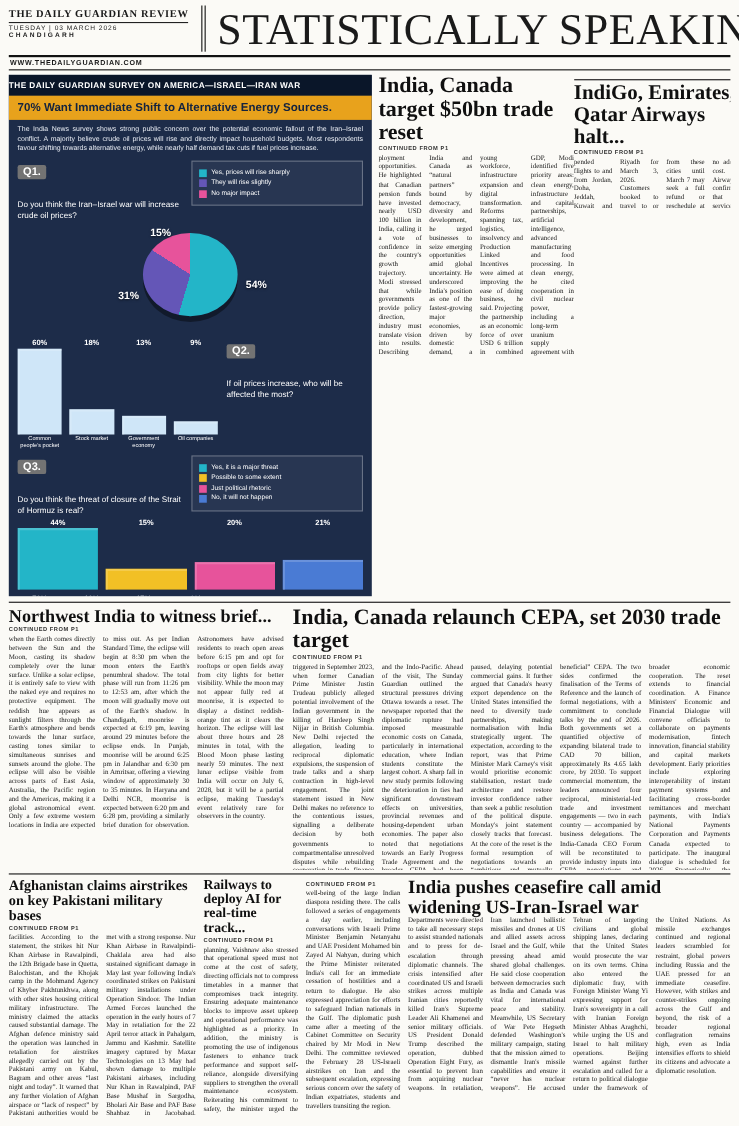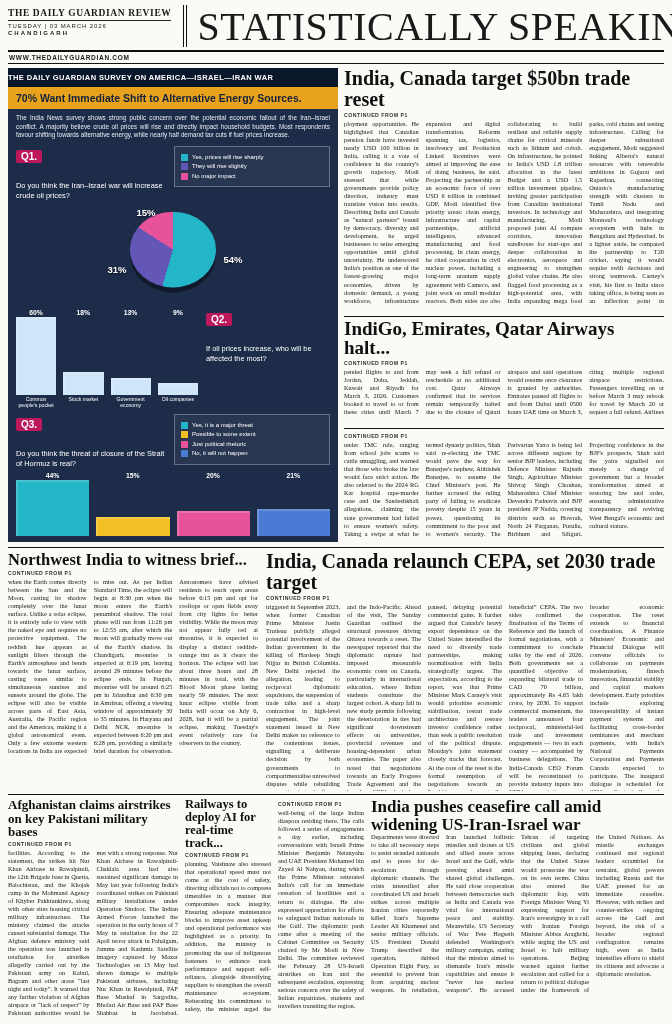--- a/index.html
+++ b/index.html
@@ -20,21 +20,21 @@
   
   .row1{display:flex;gap:6px;margin-top:4px;height:474px}
 
   
   .survey{width:330px;background:#1d2c49;color:#fff;font-family:"Liberation Sans",sans-serif;overflow:hidden;display:flex;flex-direction:column}
   .sv-kicker{background:#0a1629;font-size:7.5px;font-weight:700;letter-spacing:.4px;padding:5px 0}
   .sv-headline{background:#e8a21c;color:#13233f;font-size:10.5px;font-weight:700;padding:5px 8px}
   .sv-intro{font-size:6.3px;line-height:1.38;text-align:justify;padding:5px 8px 3px;color:#e9edf4}
   .sv-sec{padding:3px 8px 2px}
   .sv-row{display:flex;gap:8px;align-items:flex-start}
-  .q-chip{display:inline-block;background:#be185d;color:#fff;font-weight:800;font-size:10px;padding:1px 5px;border-radius:2px}
+  .q-chip{display:inline-block;background:#737373;color:#fff;font-weight:800;font-size:10px;padding:1px 5px;border-radius:2px}
   .q-text{font-weight:400;font-size:7.4px;line-height:1.35;margin-top:17px}
   .q-left{width:150px}
   .q-side{width:124px}
   .legend{border:1px solid rgba(255,255,255,.3);background:rgba(255,255,255,.05);padding:4px 6px;flex:1;align-self:flex-start}
   .lg-row{display:flex;align-items:center;gap:4px;margin:2.5px 0}
   .lg-sw{width:7px;height:7px;flex:none}
   .lg-lb{font-size:6px;line-height:1.1}
   .pie-wrap{position:relative;height:102px;margin-top:1px}
   .pie-disc{position:absolute;left:50%;top:50%;width:86px;height:86px;border-radius:50%;transform:translate(-50%,-54%) scaleY(.88);box-shadow:0 6px 0 rgba(0,0,0,.4)}
   .pie-lb{position:absolute;transform:translate(-50%,-50%);font-size:9.5px;font-weight:800;color:#fff;text-shadow:0 1px 2px rgba(0,0,0,.65)}
@@ -42,21 +42,21 @@
   .bc-col{flex:1;display:flex;flex-direction:column;min-width:0}
   .bc-val{font-size:6.8px;font-weight:700;text-align:center;margin-bottom:1px}
   .bc-rwrap{flex:1;display:flex;align-items:flex-end}
   .bc-rect{width:100%;box-shadow:inset 2px 2px 0 rgba(255,255,255,.18)}
   .bc-cat{font-size:5.1px;line-height:1.15;text-align:center;margin-top:2px;min-height:12px}
   .q2-chart{height:100px;flex:1.25}
   .q3-chart{height:64px;margin-top:3px}
   .q4-chart{height:98px;flex:1.25}
 
   
-  .rcol{flex:1;display:flex;flex-direction:column;overflow:hidden}
+  .rcol{flex:1;display:flex;flex-direction:row;overflow:hidden}
   .article h2{font-weight:700;line-height:1.04;color:#101010}
   .kicker{font-family:"Liberation Sans",sans-serif;font-size:5.2px;font-weight:700;letter-spacing:.5px;color:#333;margin:2px 0}
   .body{font-size:6.3px;line-height:1.28;text-align:justify;column-gap:7px;overflow:hidden;color:#161616}
   .art-trade h2{font-size:20px}
   .art-trade .body{column-count:4;height:192px}
   .art-air{border-top:1px solid #111;margin-top:4px;padding-top:2px}
   .art-air h2{font-size:19px}
   .art-air .body{column-count:4;height:56px}
   .art-shah{border-top:1px solid #111;margin-top:4px;padding-top:2px}
   .art-shah h2{font-size:19px}

